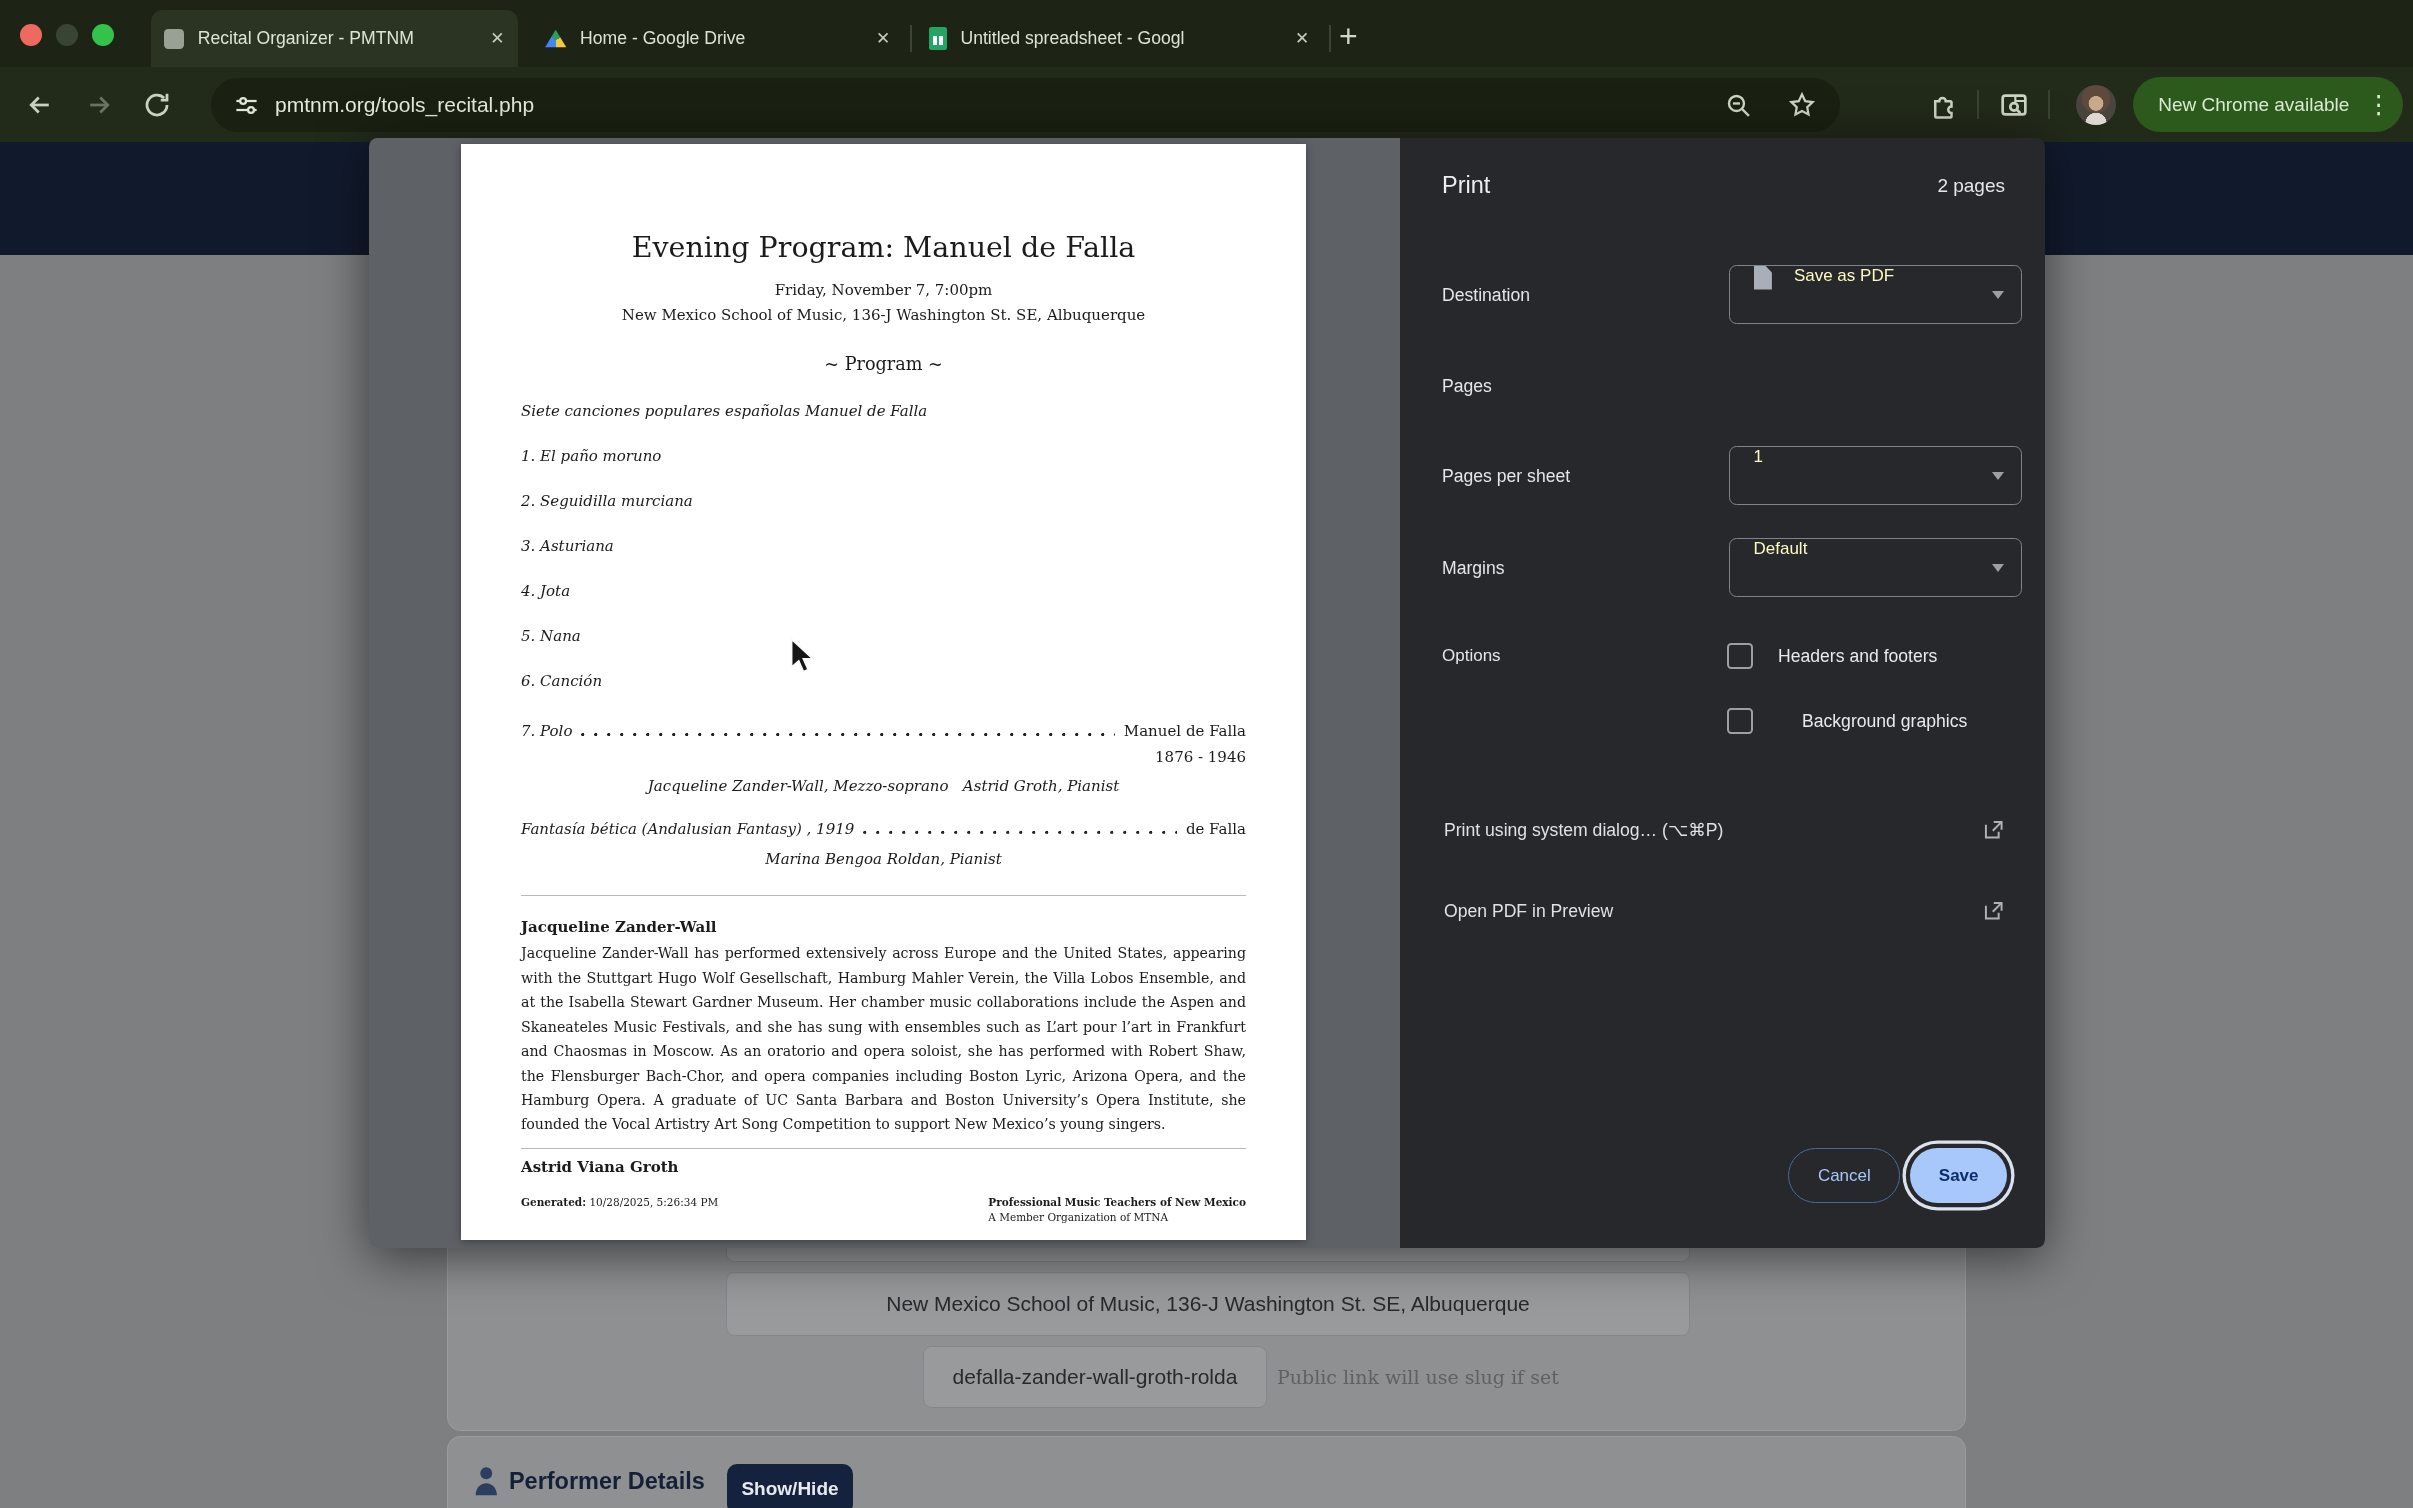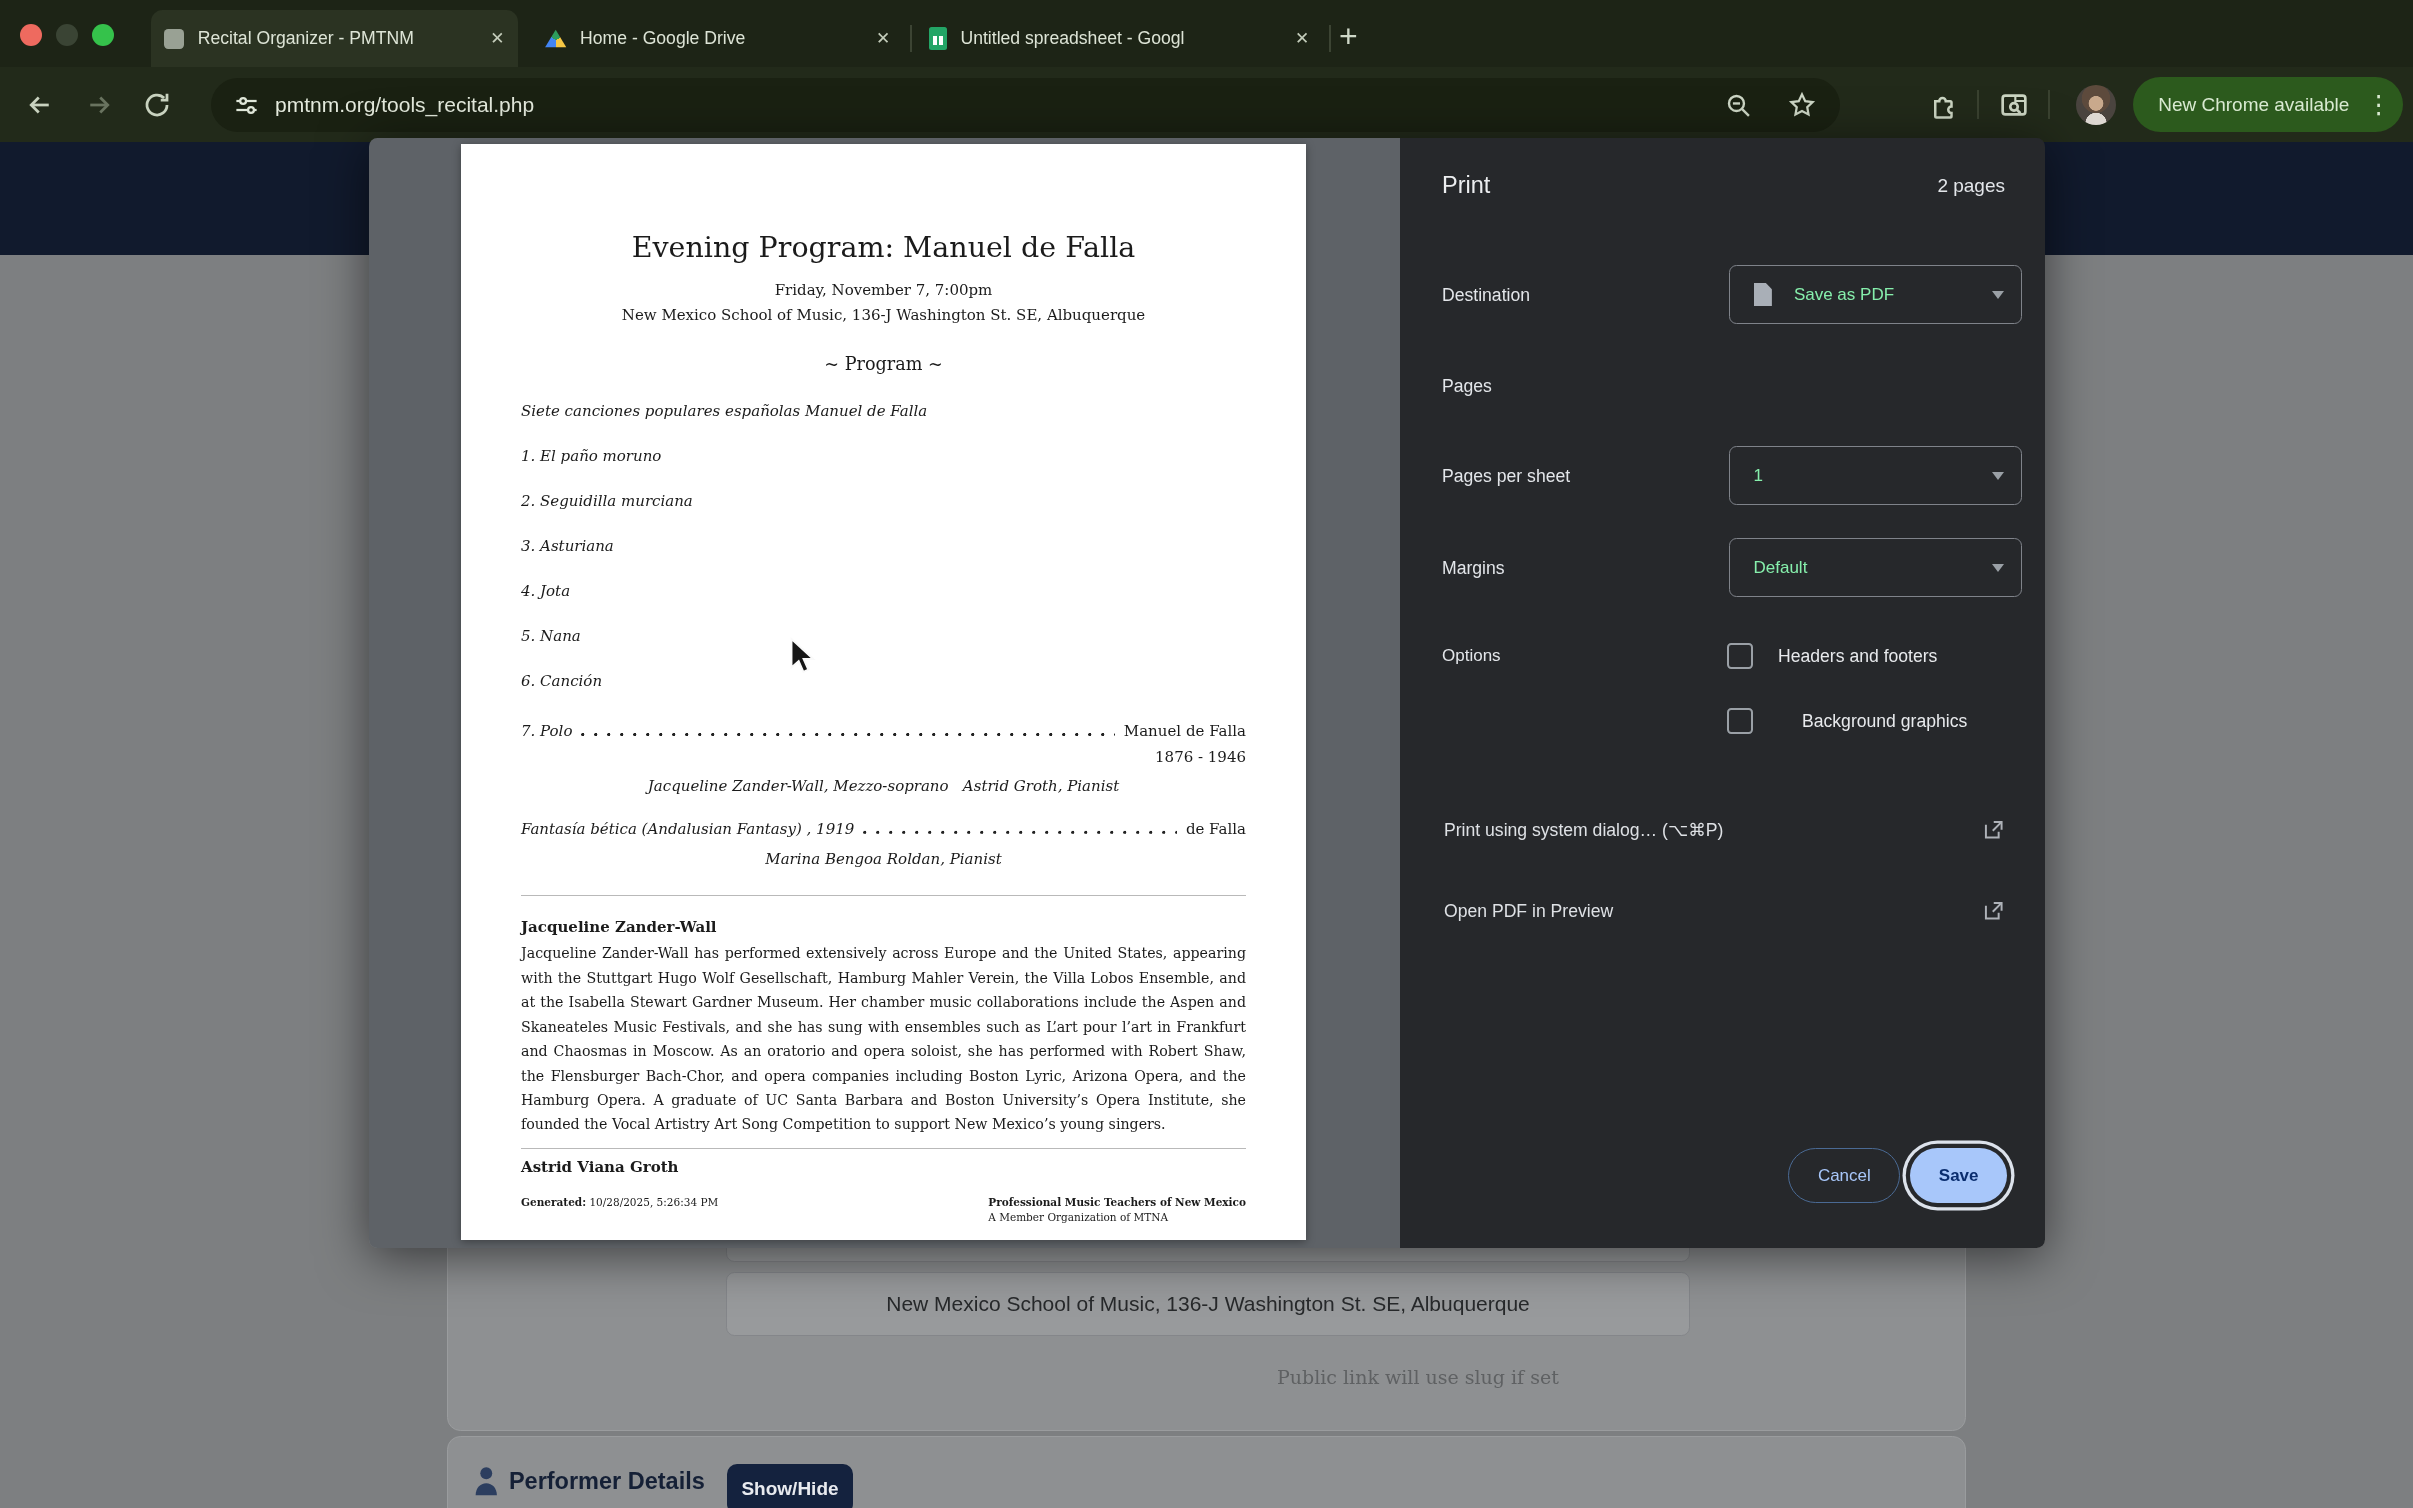--- a/index.html
+++ b/index.html
@@ -93,21 +93,21 @@
   .org2{margin-top:3.4px;}
 
   .panel{position:absolute;left:1031px;top:0;width:645px;height:1110px;background:#26282b;color:#e3e6ea;}
   .phead{position:absolute;left:42px;right:40px;top:34px;display:flex;justify-content:space-between;align-items:center;}
   .ptitle{font-size:23.5px;color:#eceef0;}
   .pcount{font-size:19px;color:#e3e6ea;}
   .prow{position:absolute;left:42px;width:580px;height:59px;}
   .row-dest{top:127px;}  .row-pages{top:218px;}  .row-pps{top:308px;}  .row-margins{top:400px;}
   .plabel{position:absolute;left:0;top:50%;transform:translateY(-50%);font-size:17.6px;color:#e3e6ea;}
   .psel{position:absolute;left:287px;right:0;top:0;height:59px;border:1.7px solid #7f838a;border-radius:7.5px;
-        display:flex;align-items:center;padding:0 44px 0 23.5px;font-size:17px;color:#86efac;}
+        display:flex;align-items:flex-start;padding:0 44px 0 23.5px;font-size:17px;color:#fef9c3;}
   .psel::after{content:"";position:absolute;right:17px;top:50%;margin-top:-3.4px;border-left:6.7px solid transparent;
         border-right:6.7px solid transparent;border-top:8.4px solid #9aa0a6;}
   .pdficon{width:18.4px;height:23.5px;background:#a9afb7;clip-path:polygon(0 0,66% 0,100% 28%,100% 100%,0 100%);margin-right:22px;flex:none;}
   .row-options{position:absolute;left:42px;top:505px;width:580px;}
   .optlabel{position:absolute;left:0;top:3.4px;font-size:17px;}
   .cbrow{position:absolute;left:285px;display:flex;align-items:center;}
   .cbrow1{top:0;}  .cbrow2{top:65px;gap:24px;}
   .cb{width:26px;height:26px;border:2.5px solid #9aa0a6;border-radius:4.2px;flex:none;}
   .cbl{margin-left:25px;font-size:17.6px;color:#e8eaed;}
   .plink{position:absolute;left:44px;right:40px;display:flex;align-items:center;justify-content:space-between;font-size:17.6px;color:#dee1e5;}
@@ -230,20 +230,23 @@
   </div>
 
   <div class="site-header"></div>
   <div class="page-bg"></div>
 
   <div class="bcard bcard1"></div>
   <div class="binput" style="left:726px;top:1232px;width:964px;height:30px;border-radius:0 0 8.4px 8.4px;"></div>
   <div class="binput" style="left:726px;top:1272px;width:964px;height:64px;">
     <span>New Mexico School of Music, 136-J Washington St. SE, Albuquerque</span>
   </div>
+  <div class="binput" style="left:923px;top:1346px;width:344px;height:62px;">
+    <span>defalla-zander-wall-groth-rolda</span>
+  </div>
   <div class="bhint" style="left:1277px;top:1366px;">Public link will use slug if set</div>
 
   <div class="bcard bcard2"></div>
   <div class="perf-row">
     <span class="icn">
       <svg class="s" width="28.5" height="34" viewBox="0 0 20 24" fill="#2c3e5f">
           <circle cx="10" cy="6.5" r="4.2"></circle>
           <path d="M2.5 22c0-5 3.3-8.5 7.5-8.5s7.5 3.5 7.5 8.5z"></path>
         </svg>
     </span>

